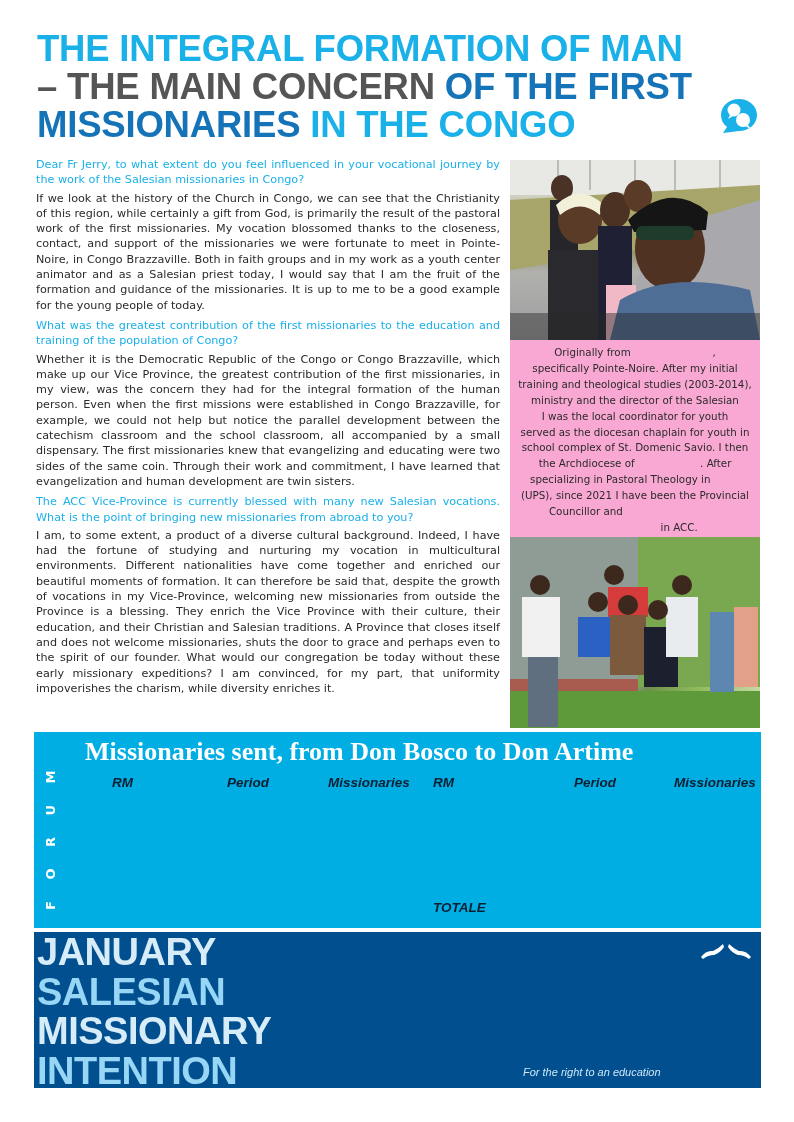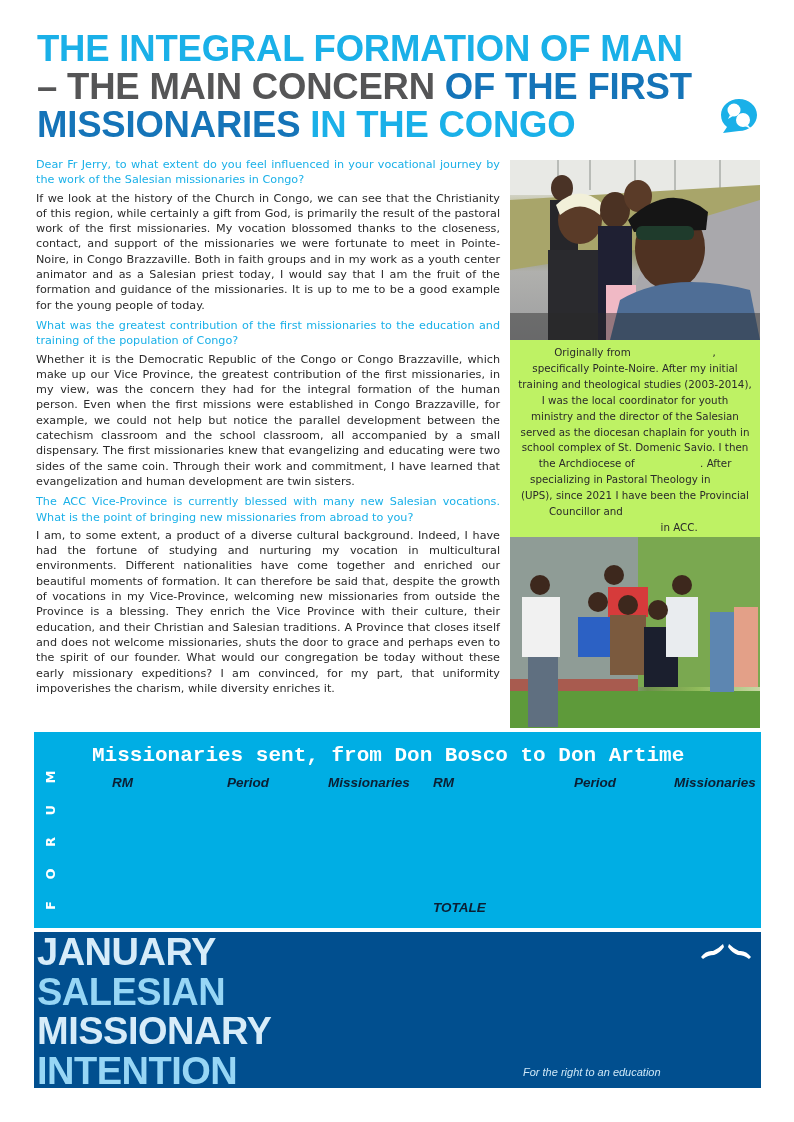--- a/index.html
+++ b/index.html
@@ -26,40 +26,40 @@
     color: #1ab0e8; margin-bottom: 3px;
   }
   .article .a { color: #2a2a2a; margin-bottom: 5px; }
 
   .photo1 {
     position: absolute; left: 510px; top: 160px; width: 250px; height: 180px; overflow: hidden;
     background: linear-gradient(180deg, #e9eae6 0%, #d6d7cf 18%, #a8a76a 32%, #8d8f55 48%, #b0b0ad 62%, #9d9ea0 100%);
   }
   .photo1 .shade { position: absolute; left: 0; right: 0; bottom: 0; height: 27px; background: rgba(40,40,40,0.45); }
   .caption {
-    position: absolute; left: 510px; top: 340px; width: 250px; height: 197px; background: #bef264;
+    position: absolute; left: 510px; top: 340px; width: 250px; height: 197px; background: #f9a8d4;
     font-size: 10.3px; line-height: 15.9px; text-align: center; color: #2a2a2a; padding-top: 5px; box-sizing: border-box;
   }
   .caption span { display: block; white-space: pre; }
   .photo2 {
     position: absolute; left: 510px; top: 537px; width: 250px; height: 191px; overflow: hidden;
     background: linear-gradient(90deg, #9fa8a0 0%, #93a29a 45%, #6f8f4c 55%, #8fbb5a 75%, #c9d7a6 100%);
   }
 
   .forum {
     position: absolute; left: 34px; top: 732px; width: 727px; height: 196px; background: #00aee4;
   }
   .forum-vertical {
     position: absolute; left: 9px; top: 178px; transform: rotate(-90deg); transform-origin: left top;
     color: #ffffff; font-family: "DejaVu Sans", sans-serif; font-size: 13px; letter-spacing: 21.5px; font-weight: bold;
     white-space: nowrap;
   }
   .forum-title {
-    position: absolute; left: 51px; top: 5px; color: #ffffff; font-family: Liberation Mono, monospace;
-    font-weight: bold; font-size: 21px; margin: 7px;
+    position: absolute; left: 51px; top: 5px; color: #ffffff; font-family: Liberation Serif, serif;
+    font-weight: bold; font-size: 26px; margin: 0;
   }
   .forum-table { position: absolute; left: 0; top: 0; width: 100%; height: 100%; margin-left: 27px; }
   .col-h {
     position: absolute; top: 43px; color: #0b1f33; font-family: "Liberation Sans", sans-serif;
     font-style: italic; font-weight: bold; font-size: 13.5px;
   }
   .totale {
     position: absolute; left: 372px; top: 168px; color: #0b1f33; font-family: "Liberation Sans", sans-serif;
     font-style: italic; font-weight: bold; font-size: 13.5px;
   }
@@ -133,22 +133,22 @@
     <rect x="126" y="66" width="58" height="14" rx="6" fill="#1f3b2c"></rect>
     <path d="M110 140 Q160 110 240 130 L250 180 L100 180 Z" fill="#4f6e96"></path>
   </svg>
   <div class="shade"></div>
 </div>
 
 <div class="caption">
   <span>Originally from                         ,</span>
   <span>specifically Pointe-Noire. After my initial</span>
   <span>training and theological studies (2003-2014),</span>
+  <span>ministry and the director of the Salesian</span>
   <span>I was the local coordinator for youth</span>
-  <span>ministry and the director of the Salesian</span>
   <span>served as the diocesan chaplain for youth in</span>
   <span>school complex of St. Domenic Savio. I then</span>
   <span>the Archdiocese of                    . After</span>
   <span>specializing in Pastoral Theology in         </span>
   <span>(UPS), since 2021 I have been the Provincial</span>
   <span>Councillor and                              </span>
   <span>                           in ACC.</span>
 </div>
 
 <div class="photo2" title="Group of young people celebrating outdoors">

